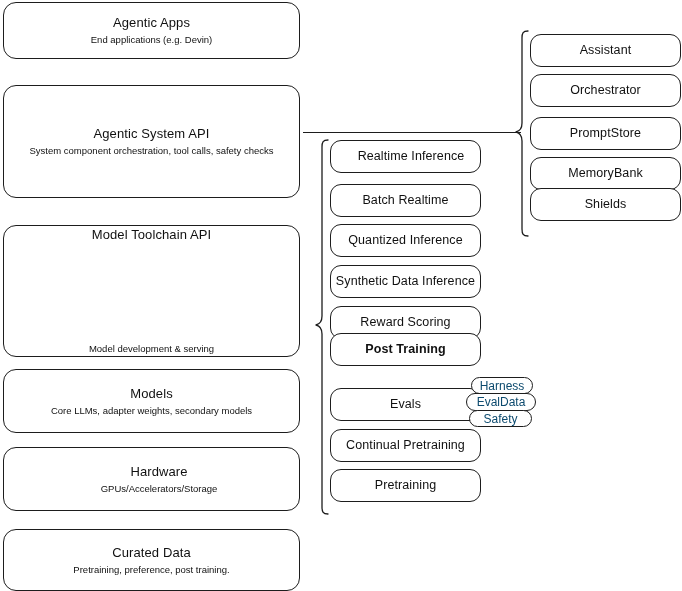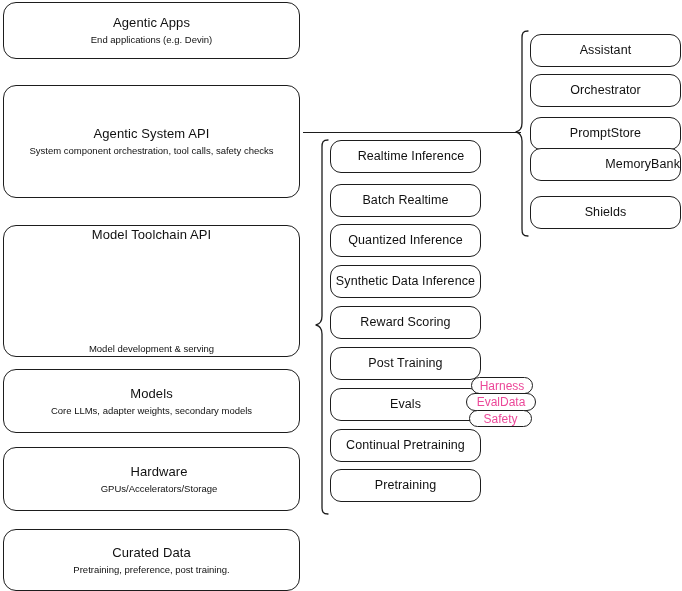--- a/index.html
+++ b/index.html
@@ -73,21 +73,21 @@
   .pill {
     position: absolute;
     box-sizing: border-box;
     background: #ffffff;
     border: 1.3px solid #1d1d1d;
     border-radius: 11px;
     display: flex;
     align-items: center;
     justify-content: center;
     font-size: 12px;
-    color: #ec4899;
+    color: #0c4a6e;
     white-space: nowrap;
     z-index: 6;
   }
 
   
   .connector {
     position: absolute;
     background: #1d1d1d;
     z-index: 2;
   }
@@ -158,21 +158,21 @@
   </div>
   <div class="box midbox" style="top:224px;">
     <div class="title">Quantized Inference</div>
   </div>
   <div class="box midbox" style="top:265px;">
     <div class="title">Synthetic Data Inference</div>
   </div>
   <div class="box midbox" style="top:306px;">
     <div class="title">Reward Scoring</div>
   </div>
-  <div class="box midbox" style="top:347px;">
+  <div class="box midbox" style="top:333px;font-weight:bold;">
     <div class="title">Post Training</div>
   </div>
   <div class="box midbox" style="top:388px;">
     <div class="title">Evals</div>
   </div>
   <div class="box midbox" style="top:429px;">
     <div class="title">Continual Pretraining</div>
   </div>
   <div class="box midbox" style="top:469px;">
     <div class="title">Pretraining</div>
@@ -190,20 +190,20 @@
 
   <div class="box rightbox" style="top:34px;">
     <div class="title">Assistant</div>
   </div>
   <div class="box rightbox" style="top:74px;">
     <div class="title">Orchestrator</div>
   </div>
   <div class="box rightbox" style="top:117px;">
     <div class="title">PromptStore</div>
   </div>
-  <div class="box rightbox" style="top:148px;align-items:flex-end;">
+  <div class="box rightbox" style="top:157px;">
     <div class="title">MemoryBank</div>
   </div>
-  <div class="box rightbox" style="top:196px;">
+  <div class="box rightbox" style="top:188px;">
     <div class="title">Shields</div>
   </div>
 
 </div>
 
 </body></html>

